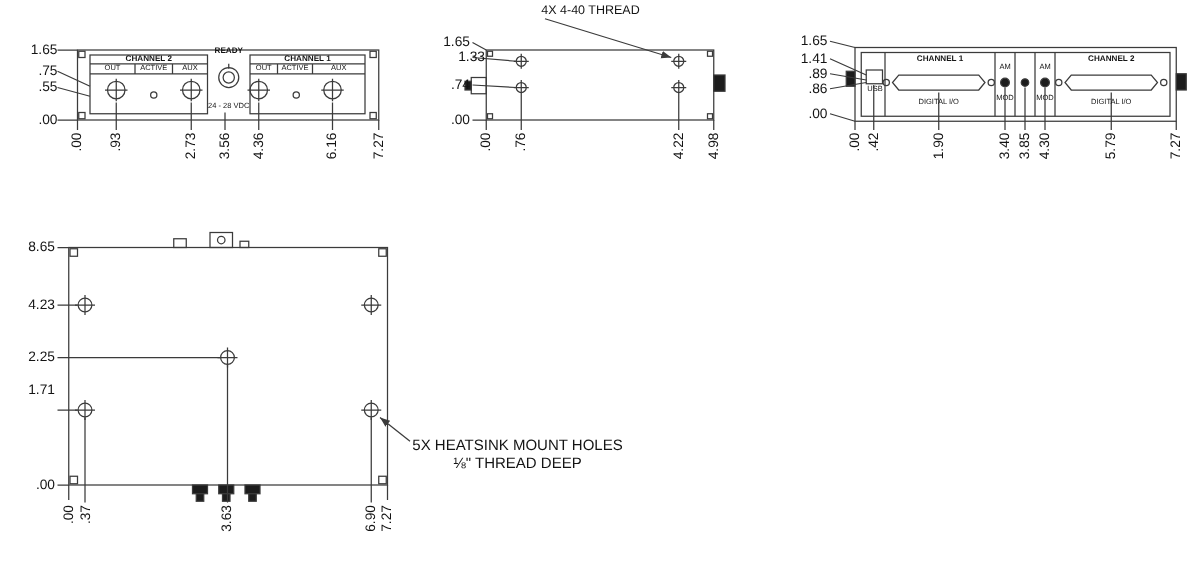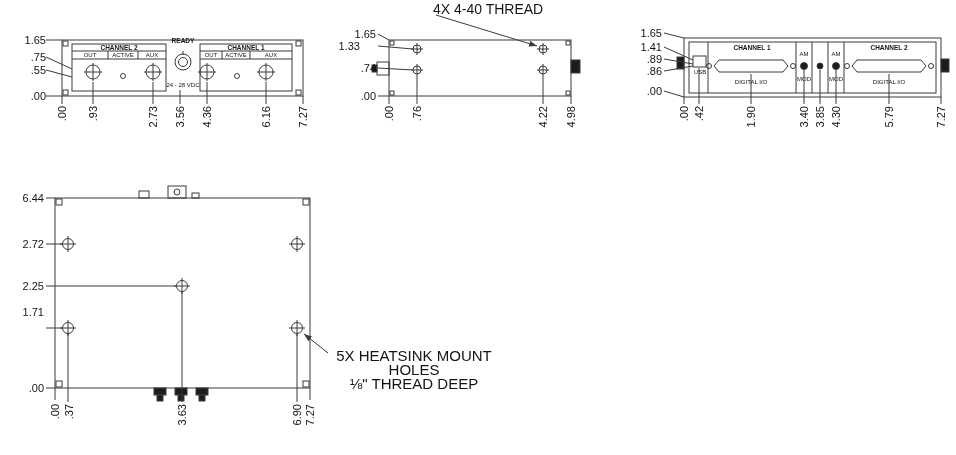--- a/index.html
+++ b/index.html
@@ -4,22 +4,22 @@
 <style>
   * { margin:0; padding:0; box-sizing:border-box; }
   html,body { background:#fff; font-family:"Liberation Sans", sans-serif; }
   #canvas { position:relative; width:956px; height:455px; background:#fff; overflow:hidden; color:#141414; }
   #linework { position:absolute; left:0; top:0; }
   .lbl { position:absolute; font-size:11px; line-height:12px; height:12px; white-space:nowrap; color:#141414; }
   .r { width:32px; text-align:right; }
   .v { width:34px; height:12px; text-align:right; transform:rotate(-90deg); }
   .t { font-size:6.5px; font-weight:bold; line-height:7px; height:7px; text-align:center; }
   .t5 { font-size:6px; font-weight:normal; line-height:7px; height:7px; text-align:center; }
-  .callout { font-size:14px; }
-  #heatsink-callout { position:absolute; left:326px; top:349px; width:176px; text-align:center; font-size:15px; line-height:14px; }
+  .callout { font-size:10px; }
+  #heatsink-callout { position:absolute; left:326px; top:349px; width:176px; text-align:center; font-size:12px; line-height:14px; }
 </style>
 </head>
 <body>
 
 <div id="canvas">
 
   <svg id="linework" width="956" height="455" viewBox="0 0 956 455" stroke="#3b3b3b" stroke-width="1" fill="none">
     <defs>
       <marker id="arr" markerWidth="9" markerHeight="8" refX="8" refY="4" orient="auto">
         <path d="M0,1 L8,4 L0,7 Z" fill="#3b3b3b" stroke="none"></path>
@@ -148,21 +148,21 @@
   <div class="lbl t5" style="left:137px;top:52px;width:30px">AUX</div>
   <div class="lbl t" style="left:163px;top:37px;width:40px">READY</div>
   <div class="lbl t5" style="left:159px;top:82px;width:48px">24 - 28 VDC</div>
   <div class="lbl t" style="left:206px;top:44px;width:80px">CHANNEL 1</div>
   <div class="lbl t5" style="left:196px;top:52px;width:30px">OUT</div>
   <div class="lbl t5" style="left:221px;top:52px;width:30px">ACTIVE</div>
   <div class="lbl t5" style="left:256px;top:52px;width:30px">AUX</div>
 
   <div class="lbl callout" style="left:433px;top:3px">4X 4-40 THREAD</div>
   <div class="lbl r" style="left:344px;top:28px">1.65</div>
-  <div class="lbl r" style="left:328px;top:40px">1.33</div>
+  <div class="lbl r" style="left:356px;top:40px">1.33</div>
   <div class="lbl r" style="left:344px;top:62px">.74</div>
   <div class="lbl r" style="left:344px;top:90px">.00</div>
   <div class="lbl v" style="left:372px;top:117px">.00</div>
   <div class="lbl v" style="left:400px;top:117px">.76</div>
   <div class="lbl v" style="left:526px;top:117px">4.22</div>
   <div class="lbl v" style="left:554px;top:117px">4.98</div>
 
   <div class="lbl r" style="left:630px;top:27px">1.65</div>
   <div class="lbl r" style="left:630px;top:41px">1.41</div>
   <div class="lbl r" style="left:630px;top:53px">.89</div>
@@ -180,22 +180,22 @@
   <div class="lbl t5" style="left:686px;top:69px;width:28px">USB</div>
   <div class="lbl t" style="left:712px;top:44px;width:80px">CHANNEL 1</div>
   <div class="lbl t5" style="left:721px;top:79px;width:60px">DIGITAL I/O</div>
   <div class="lbl t5" style="left:796px;top:51px;width:16px">AM</div>
   <div class="lbl t5" style="left:828px;top:51px;width:16px">AM</div>
   <div class="lbl t5" style="left:794px;top:76px;width:20px">MOD</div>
   <div class="lbl t5" style="left:826px;top:76px;width:20px">MOD</div>
   <div class="lbl t" style="left:849px;top:44px;width:80px">CHANNEL 2</div>
   <div class="lbl t5" style="left:859px;top:79px;width:60px">DIGITAL I/O</div>
 
-  <div class="lbl r" style="left:12px;top:192px">6.44</div>
-  <div class="lbl r" style="left:12px;top:238px">2.72</div>
+  <div class="lbl r" style="left:12px;top:192px">8.65</div>
+  <div class="lbl r" style="left:12px;top:238px">4.23</div>
   <div class="lbl r" style="left:12px;top:280px">2.25</div>
   <div class="lbl r" style="left:12px;top:306px">1.71</div>
   <div class="lbl r" style="left:12px;top:382px">.00</div>
   <div class="lbl v" style="left:38px;top:415px">.00</div>
   <div class="lbl v" style="left:52px;top:415px">.37</div>
   <div class="lbl v" style="left:165px;top:415px">3.63</div>
   <div class="lbl v" style="left:280px;top:415px">6.90</div>
   <div class="lbl v" style="left:293px;top:415px">7.27</div>
 
   <div id="heatsink-callout">

